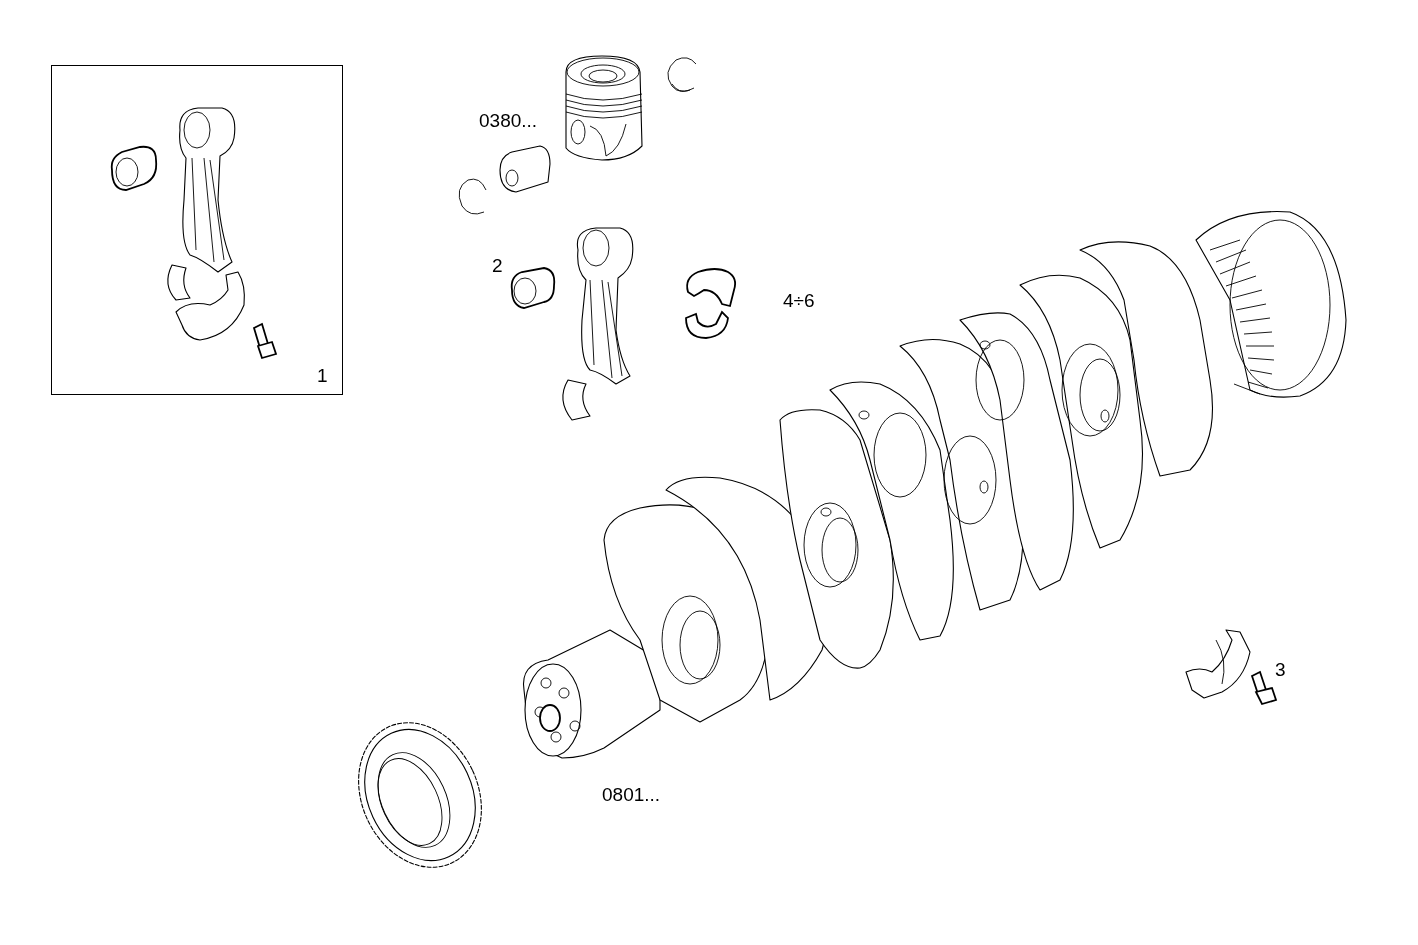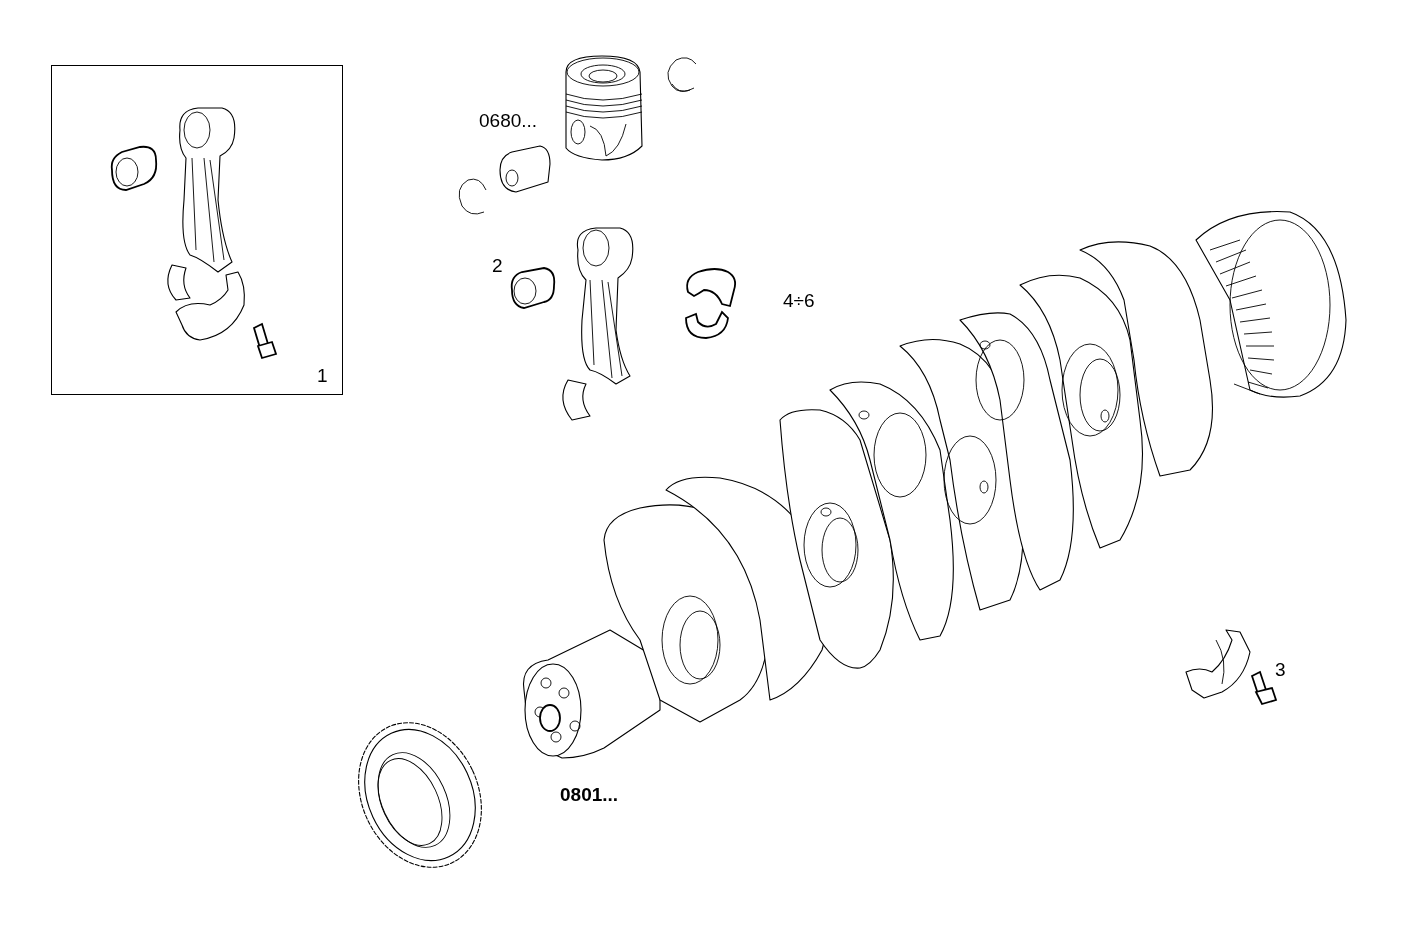--- a/index.html
+++ b/index.html
@@ -130,18 +130,18 @@
       <path class="ln" d="M1186,672 Q1200,666 1212,672 Q1226,660 1232,640 L1226,630 L1240,632 L1250,652 Q1244,680 1222,692 L1204,698 L1192,690 Z"></path>
       <path class="th" d="M1216,640 Q1228,660 1222,684"></path>
     </g>
     <g>
       <path class="bold" d="M1252,676 L1260,672 L1266,690 L1258,694 Z"></path>
       <path class="bold" d="M1256,692 L1272,688 L1276,700 L1262,704 Z"></path>
     </g>
   </svg>
 
   <span class="lbl" style="left:317px;top:366px;">1</span>
-  <span class="lbl" style="left:479px;top:111px;">0680...</span>
+  <span class="lbl" style="left:479px;top:111px;">0380...</span>
   <span class="lbl" style="left:492px;top:256px;">2</span>
   <span class="lbl" style="left:783px;top:291px;">4÷6</span>
-  <span class="lbl" style="left:560px;top:785px;font-weight:bold;">0801...</span>
+  <span class="lbl" style="left:602px;top:785px;">0801...</span>
   <span class="lbl" style="left:1275px;top:660px;">3</span>
 </div>
 
 </body></html>

